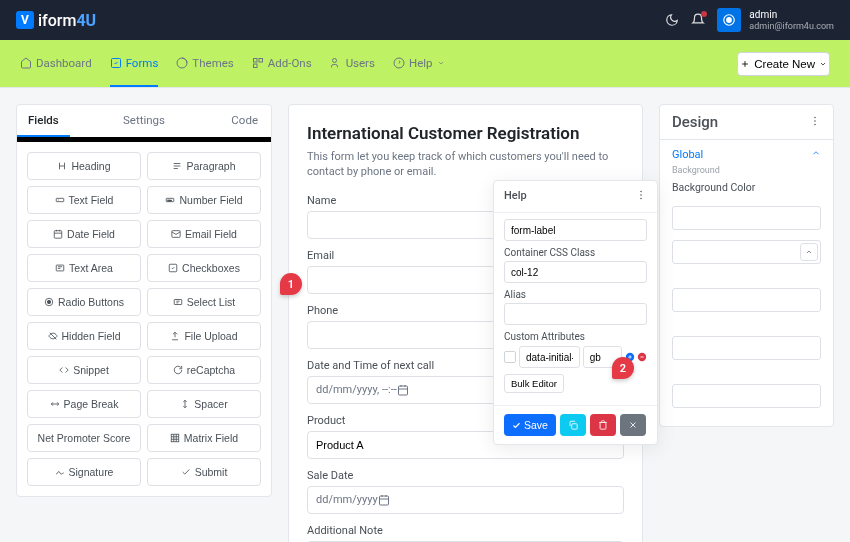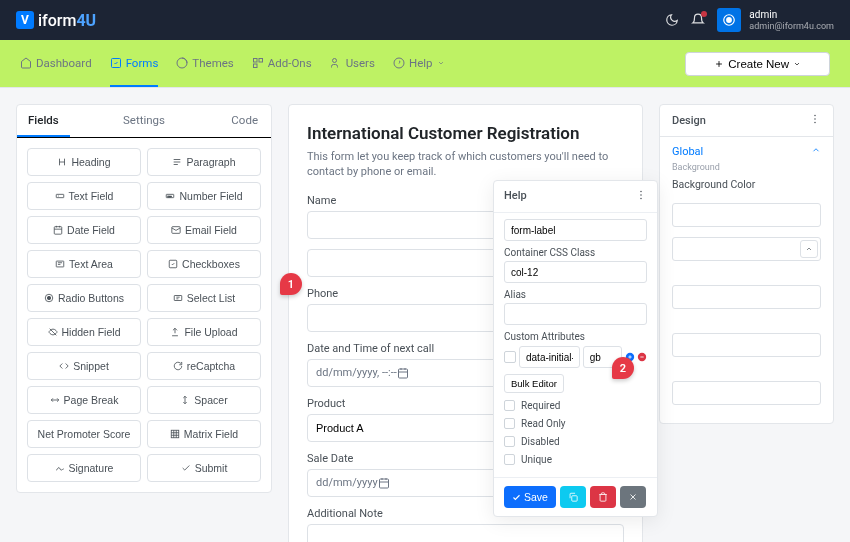--- a/index.html
+++ b/index.html
@@ -12,39 +12,39 @@
 .badge-dot { position: absolute; top: -2px; right: -2px; background: #e63946; width: 6px; height: 6px; border-radius: 50%; }
 .avatar { width: 24px; height: 24px; border-radius: 3px; background: #0073e6; display: flex; align-items: center; justify-content: center; }
 .avatar svg { width: 14px; height: 14px; }
 .admin-info { display: flex; align-items: center; gap: 8px; }
 .admin-text { font-size: 10px; line-height: 1.2; }
 .admin-text .email { opacity: .6; font-size: 9px; }
 .navbar { background: #bef264; height: 48px; border-bottom: 1px solid #e3e6ea; display: flex; align-items: center; padding: 0 20px; justify-content: space-between; }
 .nav-items { display: flex; gap: 18px; height: 100%; align-items: center; }
 .nav-item { display: flex; align-items: center; gap: 4px; font-size: 11.5px; color: #6c7583; cursor: pointer; height: 100%; border-bottom: 2px solid transparent; }
 .nav-item.active { color: #007bff; border-bottom-color: #007bff; }
-.create-btn { border: 1px solid #ced4da; background: #fff; border-radius: 4px; padding: 5px 28px; font-size: 11.5px; display: flex; align-items: center; gap: 4px; cursor: pointer; justify-content: flex-end; }
+.create-btn { border: 1px solid #ced4da; background: #fff; border-radius: 4px; padding: 5px 2px; font-size: 11.5px; display: flex; align-items: center; gap: 4px; cursor: pointer; justify-content: flex-end; }
 .workspace { display: flex; gap: 16px; padding: 16px; align-items: flex-start; }
 .panel { background: #fff; border: 1px solid #e3e6ea; border-radius: 4px; }
 .left-panel { width: 256px; }
-.tabs { display: flex; border-bottom: 1px solid #000000; gap: 48px; }
+.tabs { display: flex; border-bottom: 5px solid #000000; gap: 48px; }
 .tab { flex: 1; text-align: center; padding: 8px 0; font-size: 11.5px; color: #6c7583; border-bottom: 2px solid transparent; cursor: pointer; }
 .tab.active { color: #212529; border-bottom-color: #007bff; font-weight: 500; }
 .field-grid { display: grid; grid-template-columns: 1fr 1fr; gap: 6px; padding: 10px; }
 .field-btn { border: 1px solid #dde1e6; background: #fff; border-radius: 4px; padding: 7px 4px; font-size: 10.5px; color: #495057; display: flex; align-items: center; justify-content: center; gap: 4px; cursor: pointer; }
 .field-btn svg { width: 10px; height: 10px; flex-shrink: 0; }
 .center-panel { flex: 1; padding: 18px; }
 .form-title { font-size: 17px; font-weight: 600; color: #212529; margin-bottom: 6px; }
 .form-desc { font-size: 11px; color: #6c7583; margin-bottom: 14px; line-height: 1.4; }
 .form-field { margin-bottom: 10px; }
 .form-label { font-size: 11px; color: #495057; margin-bottom: 4px; display: block; }
 .form-input { width: 100%; border: 1px solid #dde1e6; border-radius: 4px; padding: 6px 8px; font-size: 11px; height: 28px; }
 .form-input.date-like { display: flex; align-items: center; color: #6c7583; }
 .right-panel { width: 175px; position: relative; }
-.right-header { display: flex; justify-content: space-between; align-items: center; padding: 8px 12px; border-bottom: 1px solid #e3e6ea; font-size: 11px; font-weight: 500; }
+.right-header { display: flex; justify-content: space-between; align-items: center; padding: 8px 12px; border-bottom: 1px solid #e3e6ea; font-size: 15px; font-weight: 500; }
 .right-section { padding: 8px 12px; }
 .right-sec-title { display: flex; justify-content: space-between; font-size: 11px; color: #007bff; margin-bottom: 4px; }
 .right-subtitle { font-size: 9px; color: #9aa0ab; margin-bottom: 6px; }
 .right-label { font-size: 10.5px; color: #495057; margin-bottom: 12px; }
 .right-input-placeholder { border: 1px solid #dde1e6; border-radius: 3px; height: 24px; margin-bottom: 10px; position: relative; }
 .chevron-box { position: absolute; right: 2px; top: 2px; width: 18px; height: 18px; border: 1px solid #dde1e6; border-radius: 3px; display: flex; align-items: center; justify-content: center; }
 .popover { position: absolute; top: 180px; right: 192px; width: 165px; background: #fff; border: 1px solid #e3e6ea; border-radius: 4px; box-shadow: 0 4px 20px rgba(0,0,0,.08); z-index: 10; }
 .popover-header { display: flex; justify-content: space-between; padding: 8px 10px; font-size: 11px; font-weight: 500; border-bottom: 1px solid #eceff3; }
 .popover-body { padding: 6px 10px; }
 .popover-body .plabel { font-size: 10px; color: #495057; margin: 6px 0 3px; }
@@ -294,21 +294,21 @@
           </svg>
           <span>Submit</span>
         </button>
       </div>
   </div>
 
   <div class="panel center-panel">
     <h2 class="form-title">International Customer Registration</h2>
     <p class="form-desc">This form let you keep track of which customers you'll need to contact by phone or email.</p>
     <div class="form-field"><label class="form-label">Name</label><input class="form-input" style=""></div>
-    <div class="form-field"><input class="form-input" style=""></div>
+    <div class="form-field"><label class="form-label">Email</label><input class="form-input" style=""></div>
     <div class="form-field"><label class="form-label">Phone</label><input class="form-input" style=""></div>
     <div class="form-field">
         <label class="form-label">Date and Time of next call</label>
         <div class="form-input date-like">
           <span>dd/mm/yyyy, --:--</span>
           <svg width="12" height="12" viewBox="0 0 24 24" fill="none" stroke="currentColor" stroke-width="2">
             <rect x="3" y="4" width="18" height="18" rx="2"></rect>
             <path d="M16 2v4M8 2v4M3 10h18"></path>
           </svg>
         </div>
@@ -390,38 +390,20 @@
               <circle cx="12" cy="12" r="10"></circle>
               <path d="M12 8v8M8 12h8" stroke="#fff" stroke-width="2"></path>
             </svg></span>
         <span class="attr-remove"><svg width="10" height="10" viewBox="0 0 24 24" fill="currentColor">
               <circle cx="12" cy="12" r="10"></circle>
               <path d="M8 12h8" stroke="#fff" stroke-width="2"></path>
             </svg></span>
       </span>
     </div>
     <button class="bulk-btn">Bulk Editor</button>
-    <div id="check-rows">
-        <div class="check-row">
-          <span class="box"></span>
-          <span>Required</span>
-        </div>
-        <div class="check-row">
-          <span class="box"></span>
-          <span>Read Only</span>
-        </div>
-        <div class="check-row">
-          <span class="box"></span>
-          <span>Disabled</span>
-        </div>
-        <div class="check-row">
-          <span class="box"></span>
-          <span>Unique</span>
-        </div>
-      </div>
   </div>
   <div class="popover-footer">
     <button class="btn-sm btn-primary">
         <svg width="9" height="9" viewBox="0 0 24 24" fill="none" stroke="#fff" stroke-width="3">
           <path d="M20 6L9 17l-5-5"></path>
         </svg>
         <span>Save</span>
       </button>
     <button class="btn-sm btn-info">
         <svg width="10" height="10" viewBox="0 0 24 24" fill="none" stroke="#fff" stroke-width="2">

